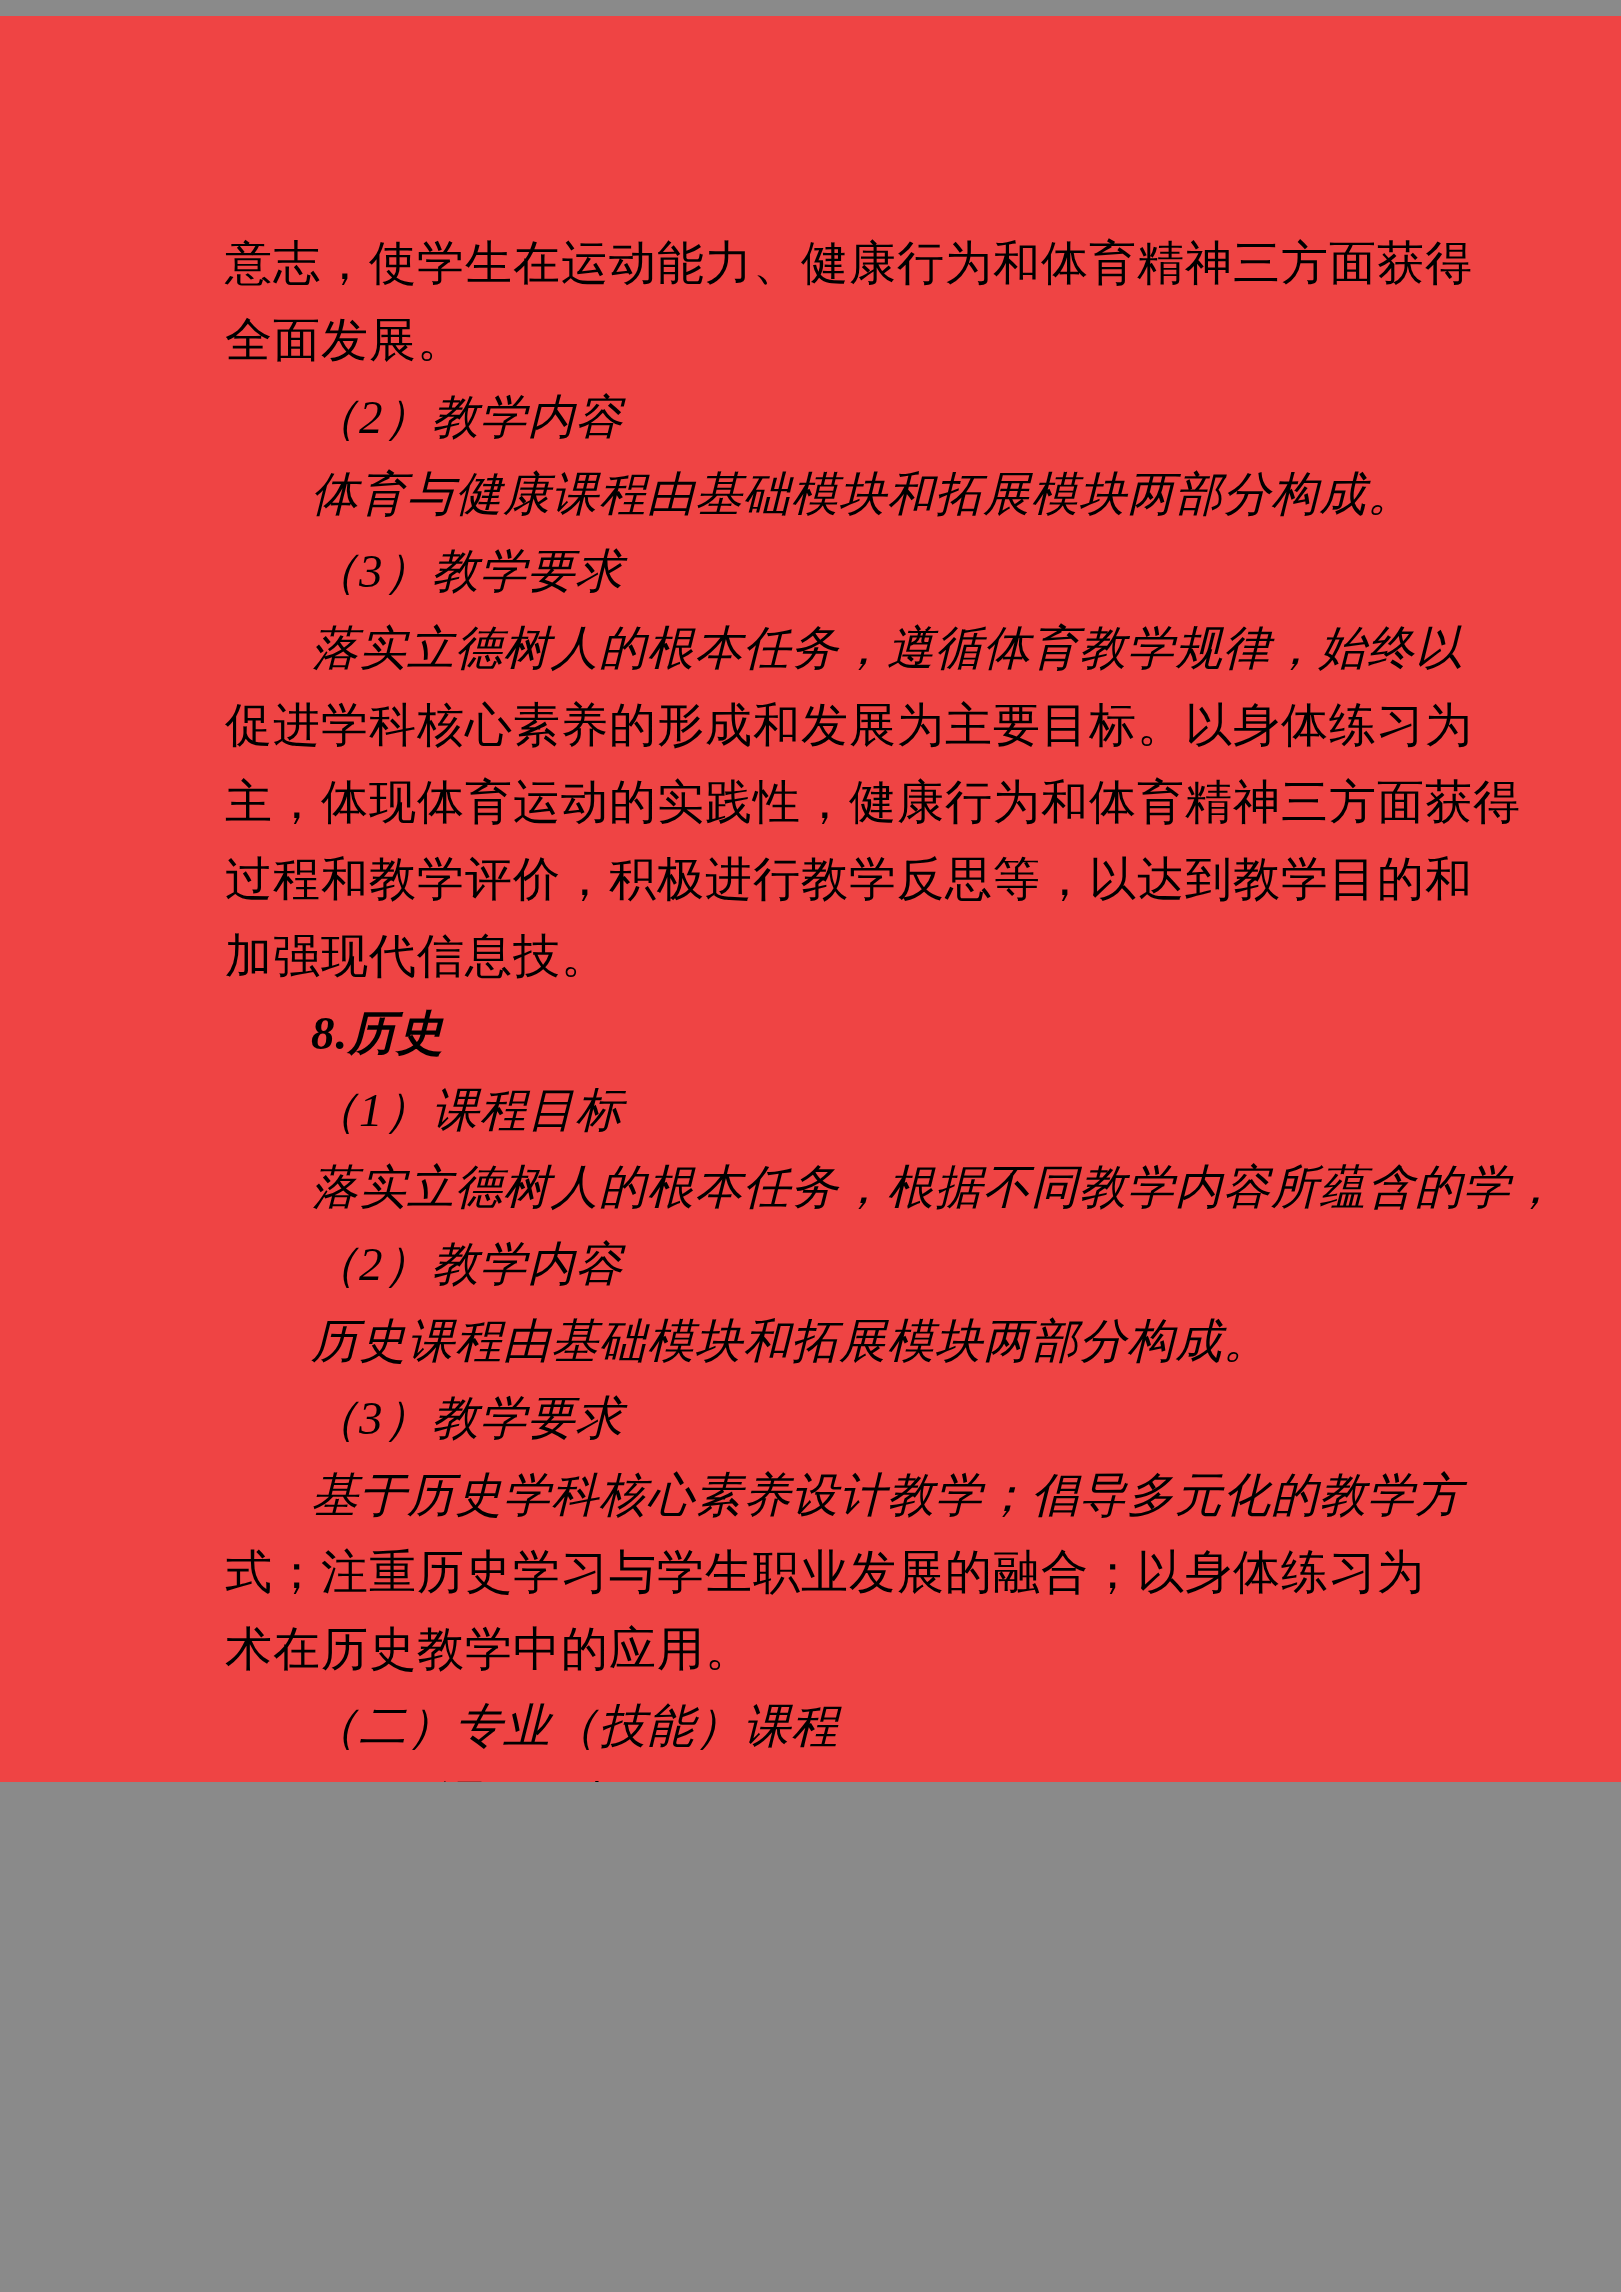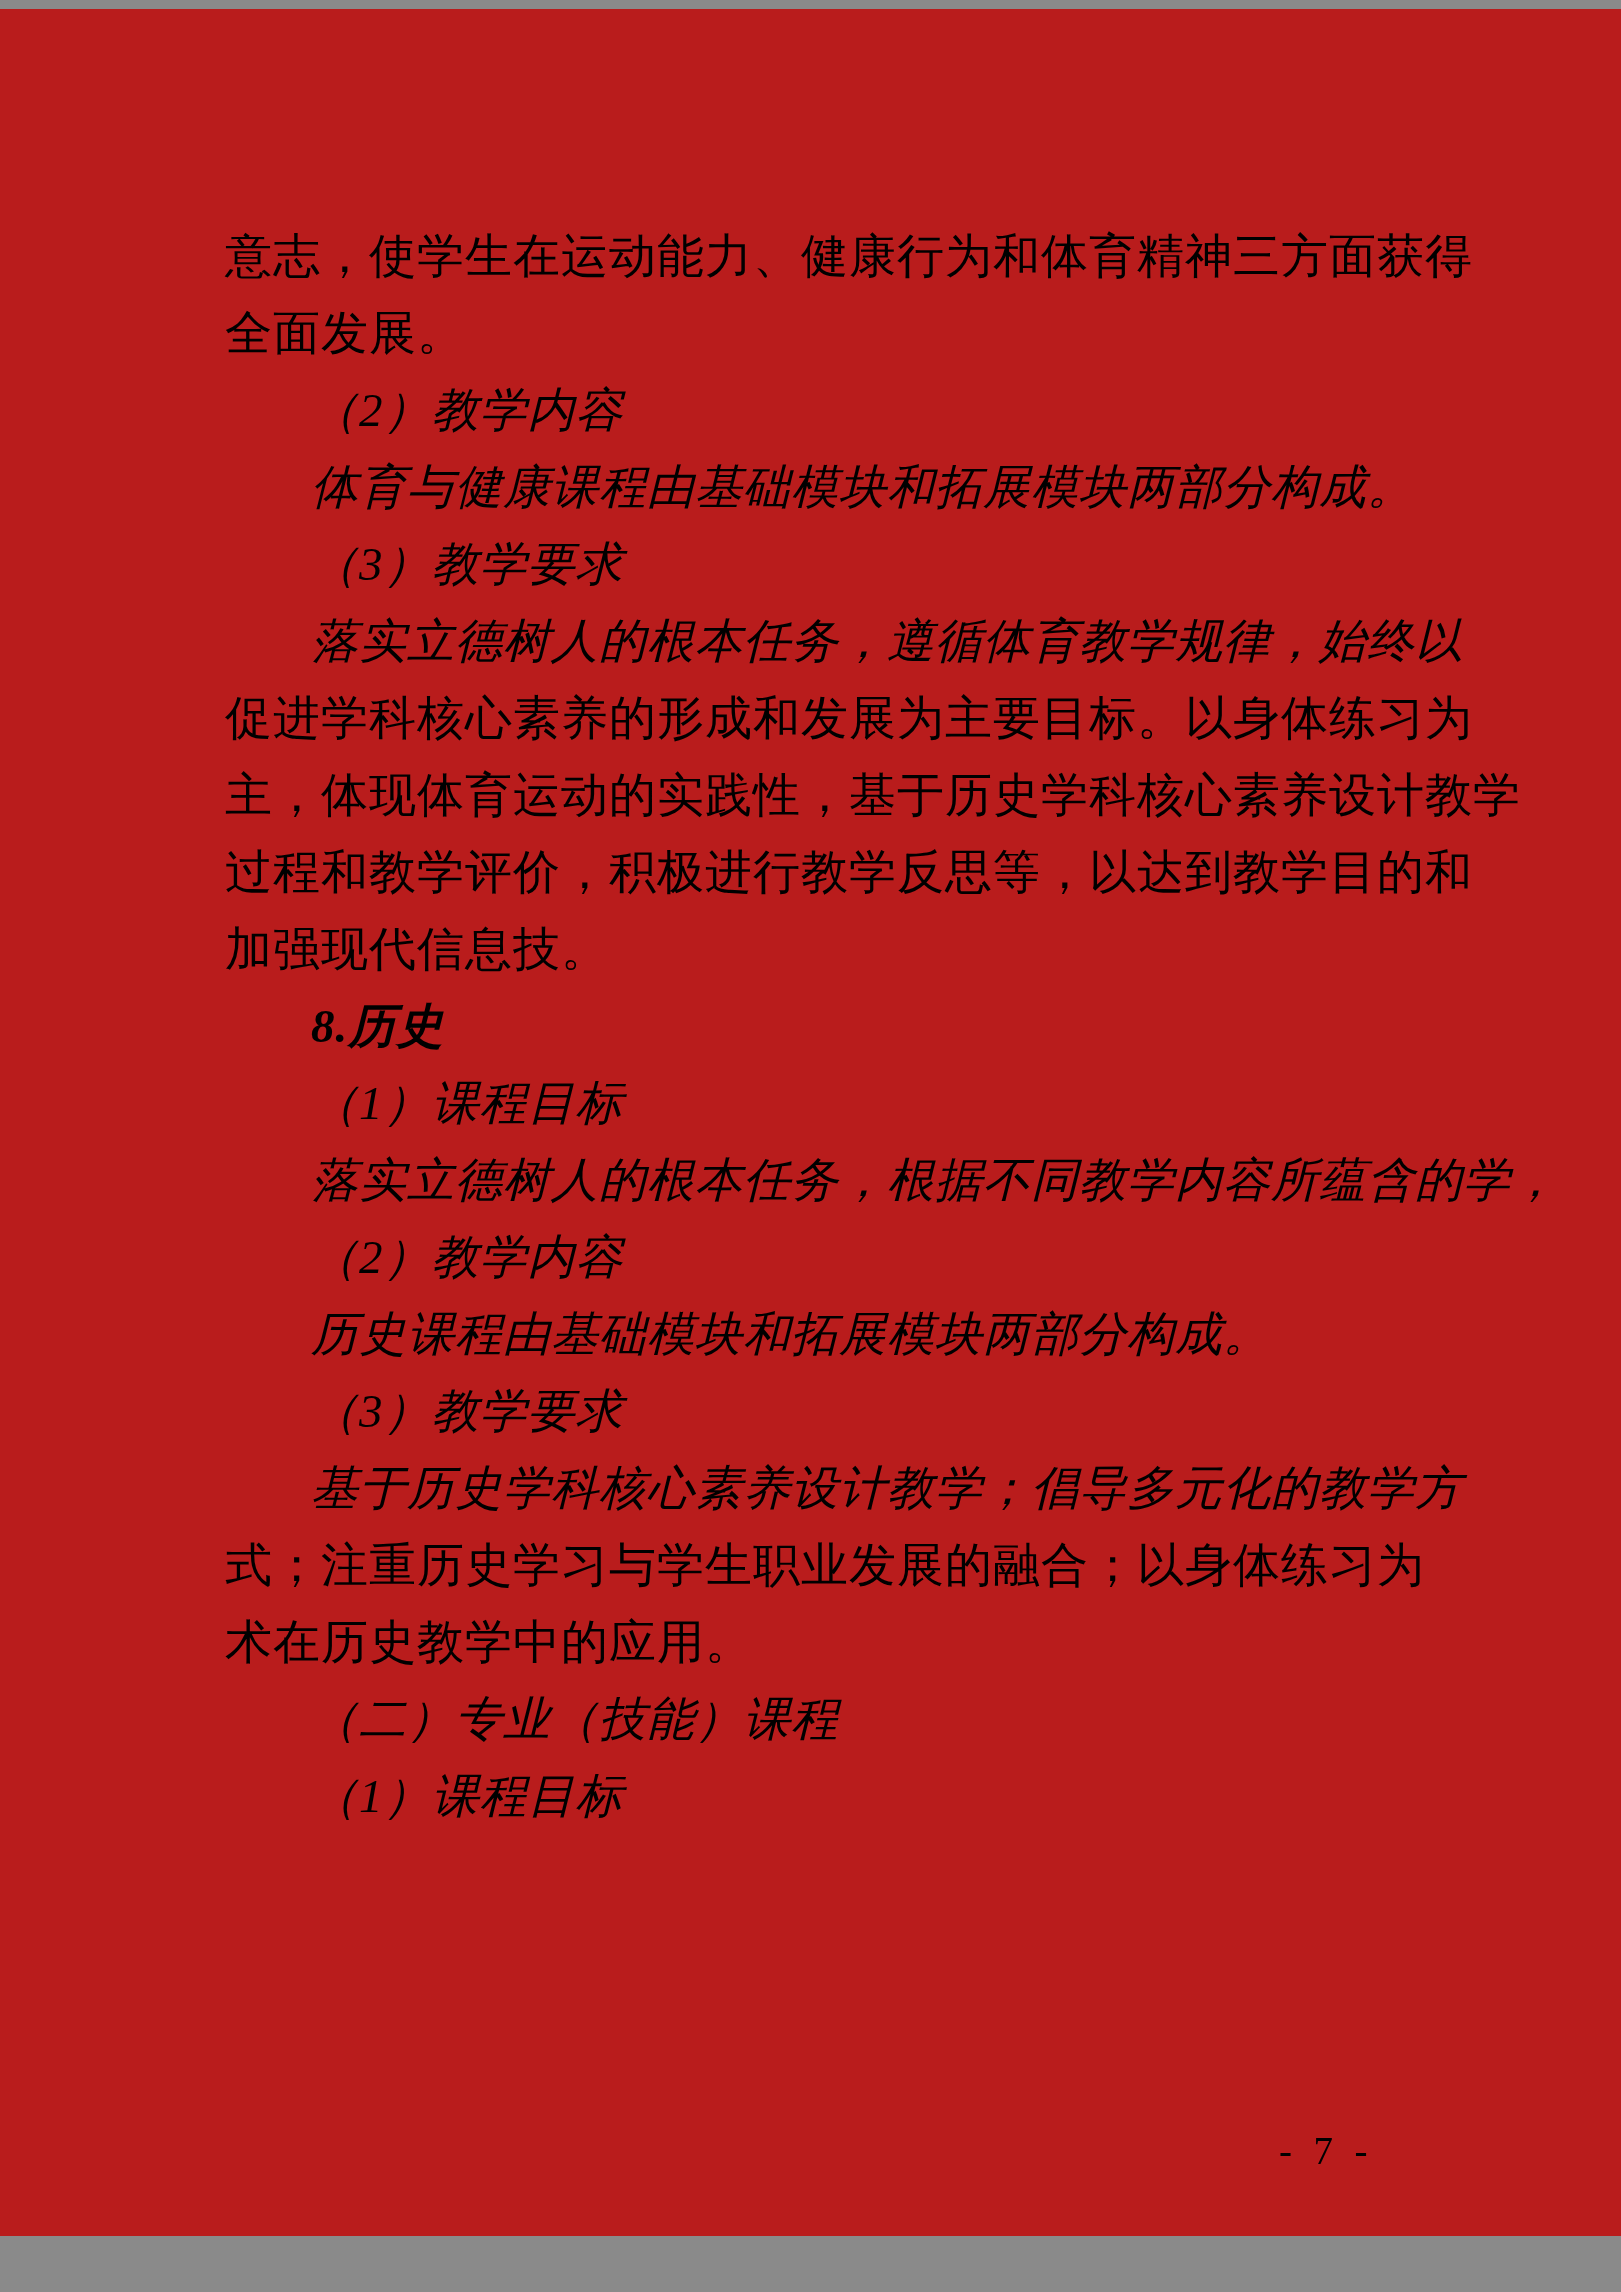--- a/index.html
+++ b/index.html
@@ -3,23 +3,23 @@
 <meta charset="utf-8">
 <style>
   html, body {
     margin: 0;
     padding: 0;
     background: #8a8a8a;
   }
   .page {
     position: relative;
     width: 1621px;
-    height: 2227px;
-    margin: 9px auto;
-    background: #b91c1c;
+    height: 1766px;
+    margin: 16px auto;
+    background: #ef4444;
     color: #000000;
     font-family: "Liberation Serif", "DejaVu Serif", serif;
     overflow: hidden;
   }
   .content {
     position: absolute;
     left: 225px;
     top: 209px;
     width: 1264px;
   }
@@ -53,21 +53,21 @@
 
 <div class="page">
   <div class="content">
     <div class="line">意志，使学生在运动能力、健康行为和体育精神三方面获得</div>
     <div class="line">全面发展。</div>
     <div class="line indent">（2）教学内容</div>
     <div class="line indent">体育与健康课程由基础模块和拓展模块两部分构成。</div>
     <div class="line indent">（3）教学要求</div>
     <div class="line indent">落实立德树人的根本任务，遵循体育教学规律，始终以</div>
     <div class="line">促进学科核心素养的形成和发展为主要目标。以身体练习为</div>
-    <div class="line">主，体现体育运动的实践性，基于历史学科核心素养设计教学</div>
+    <div class="line">主，体现体育运动的实践性，健康行为和体育精神三方面获得</div>
     <div class="line">过程和教学评价，积极进行教学反思等，以达到教学目的和</div>
     <div class="line">加强现代信息技。</div>
     <div class="line indent bold">8.历史</div>
     <div class="line indent">（1）课程目标</div>
     <div class="line indent">落实立德树人的根本任务，根据不同教学内容所蕴含的学，</div>
     <div class="line indent">（2）教学内容</div>
     <div class="line indent">历史课程由基础模块和拓展模块两部分构成。</div>
     <div class="line indent">（3）教学要求</div>
     <div class="line indent">基于历史学科核心素养设计教学；倡导多元化的教学方</div>
     <div class="line">式；注重历史学习与学生职业发展的融合；以身体练习为</div>

